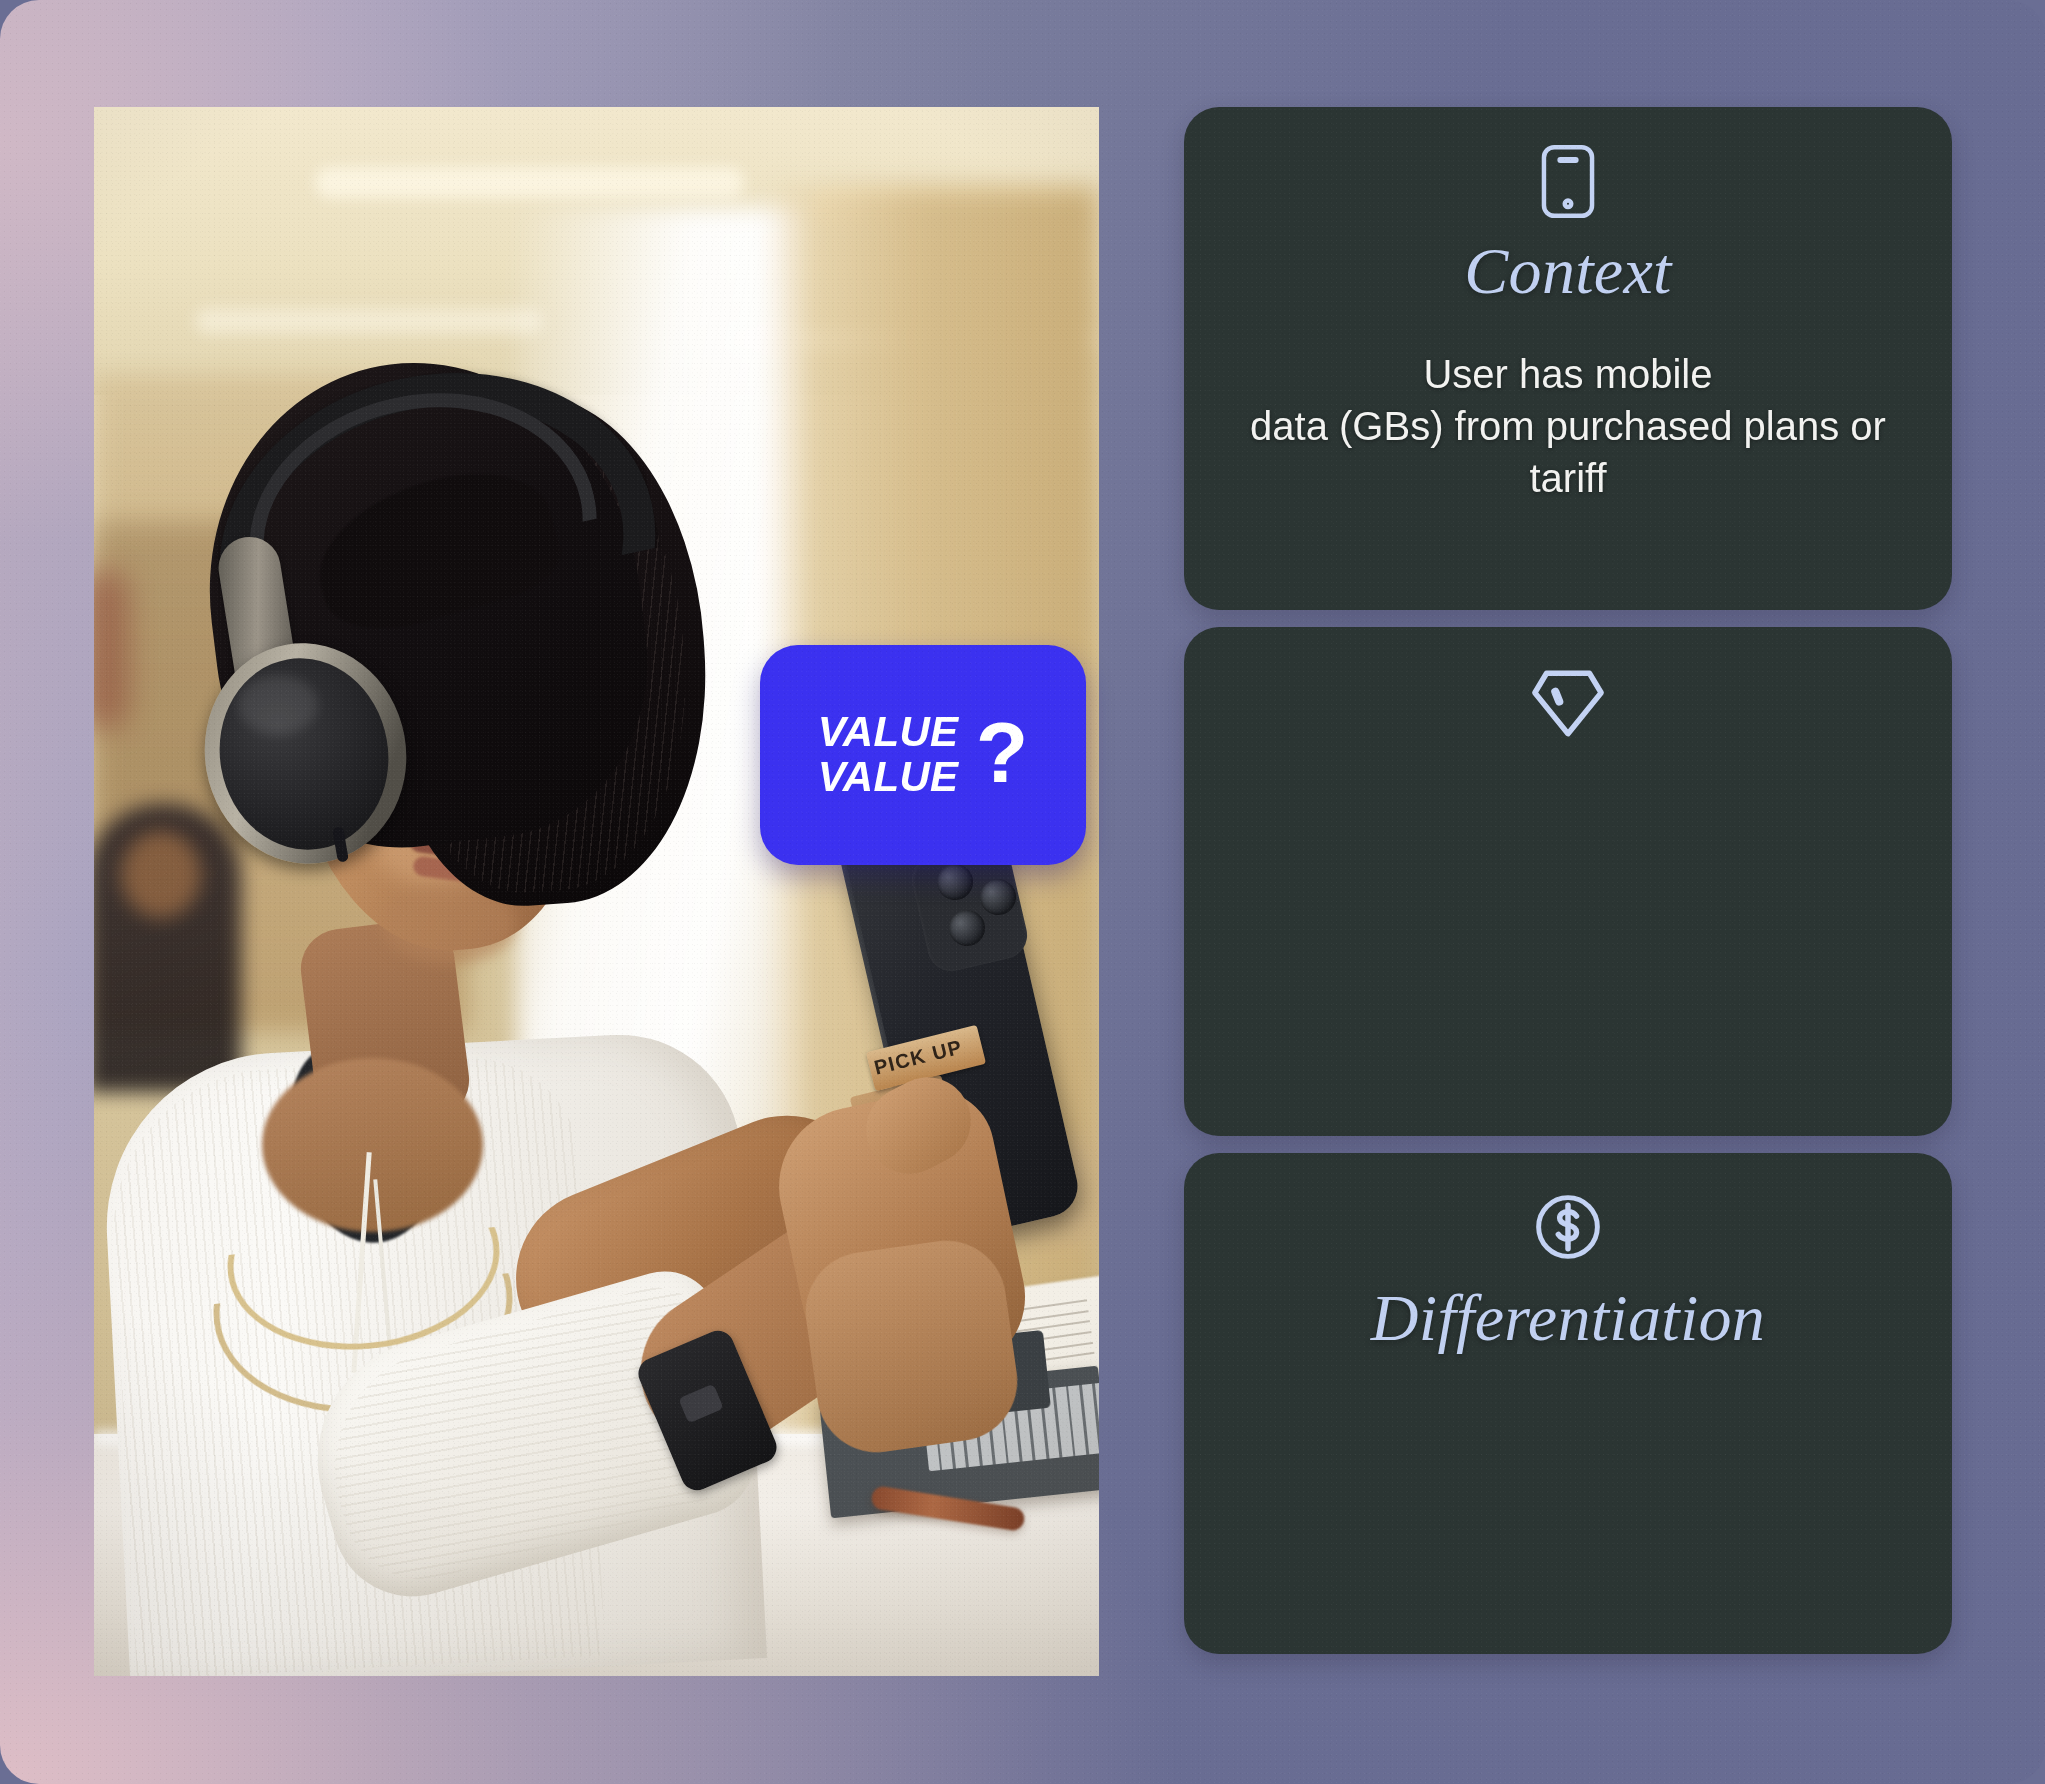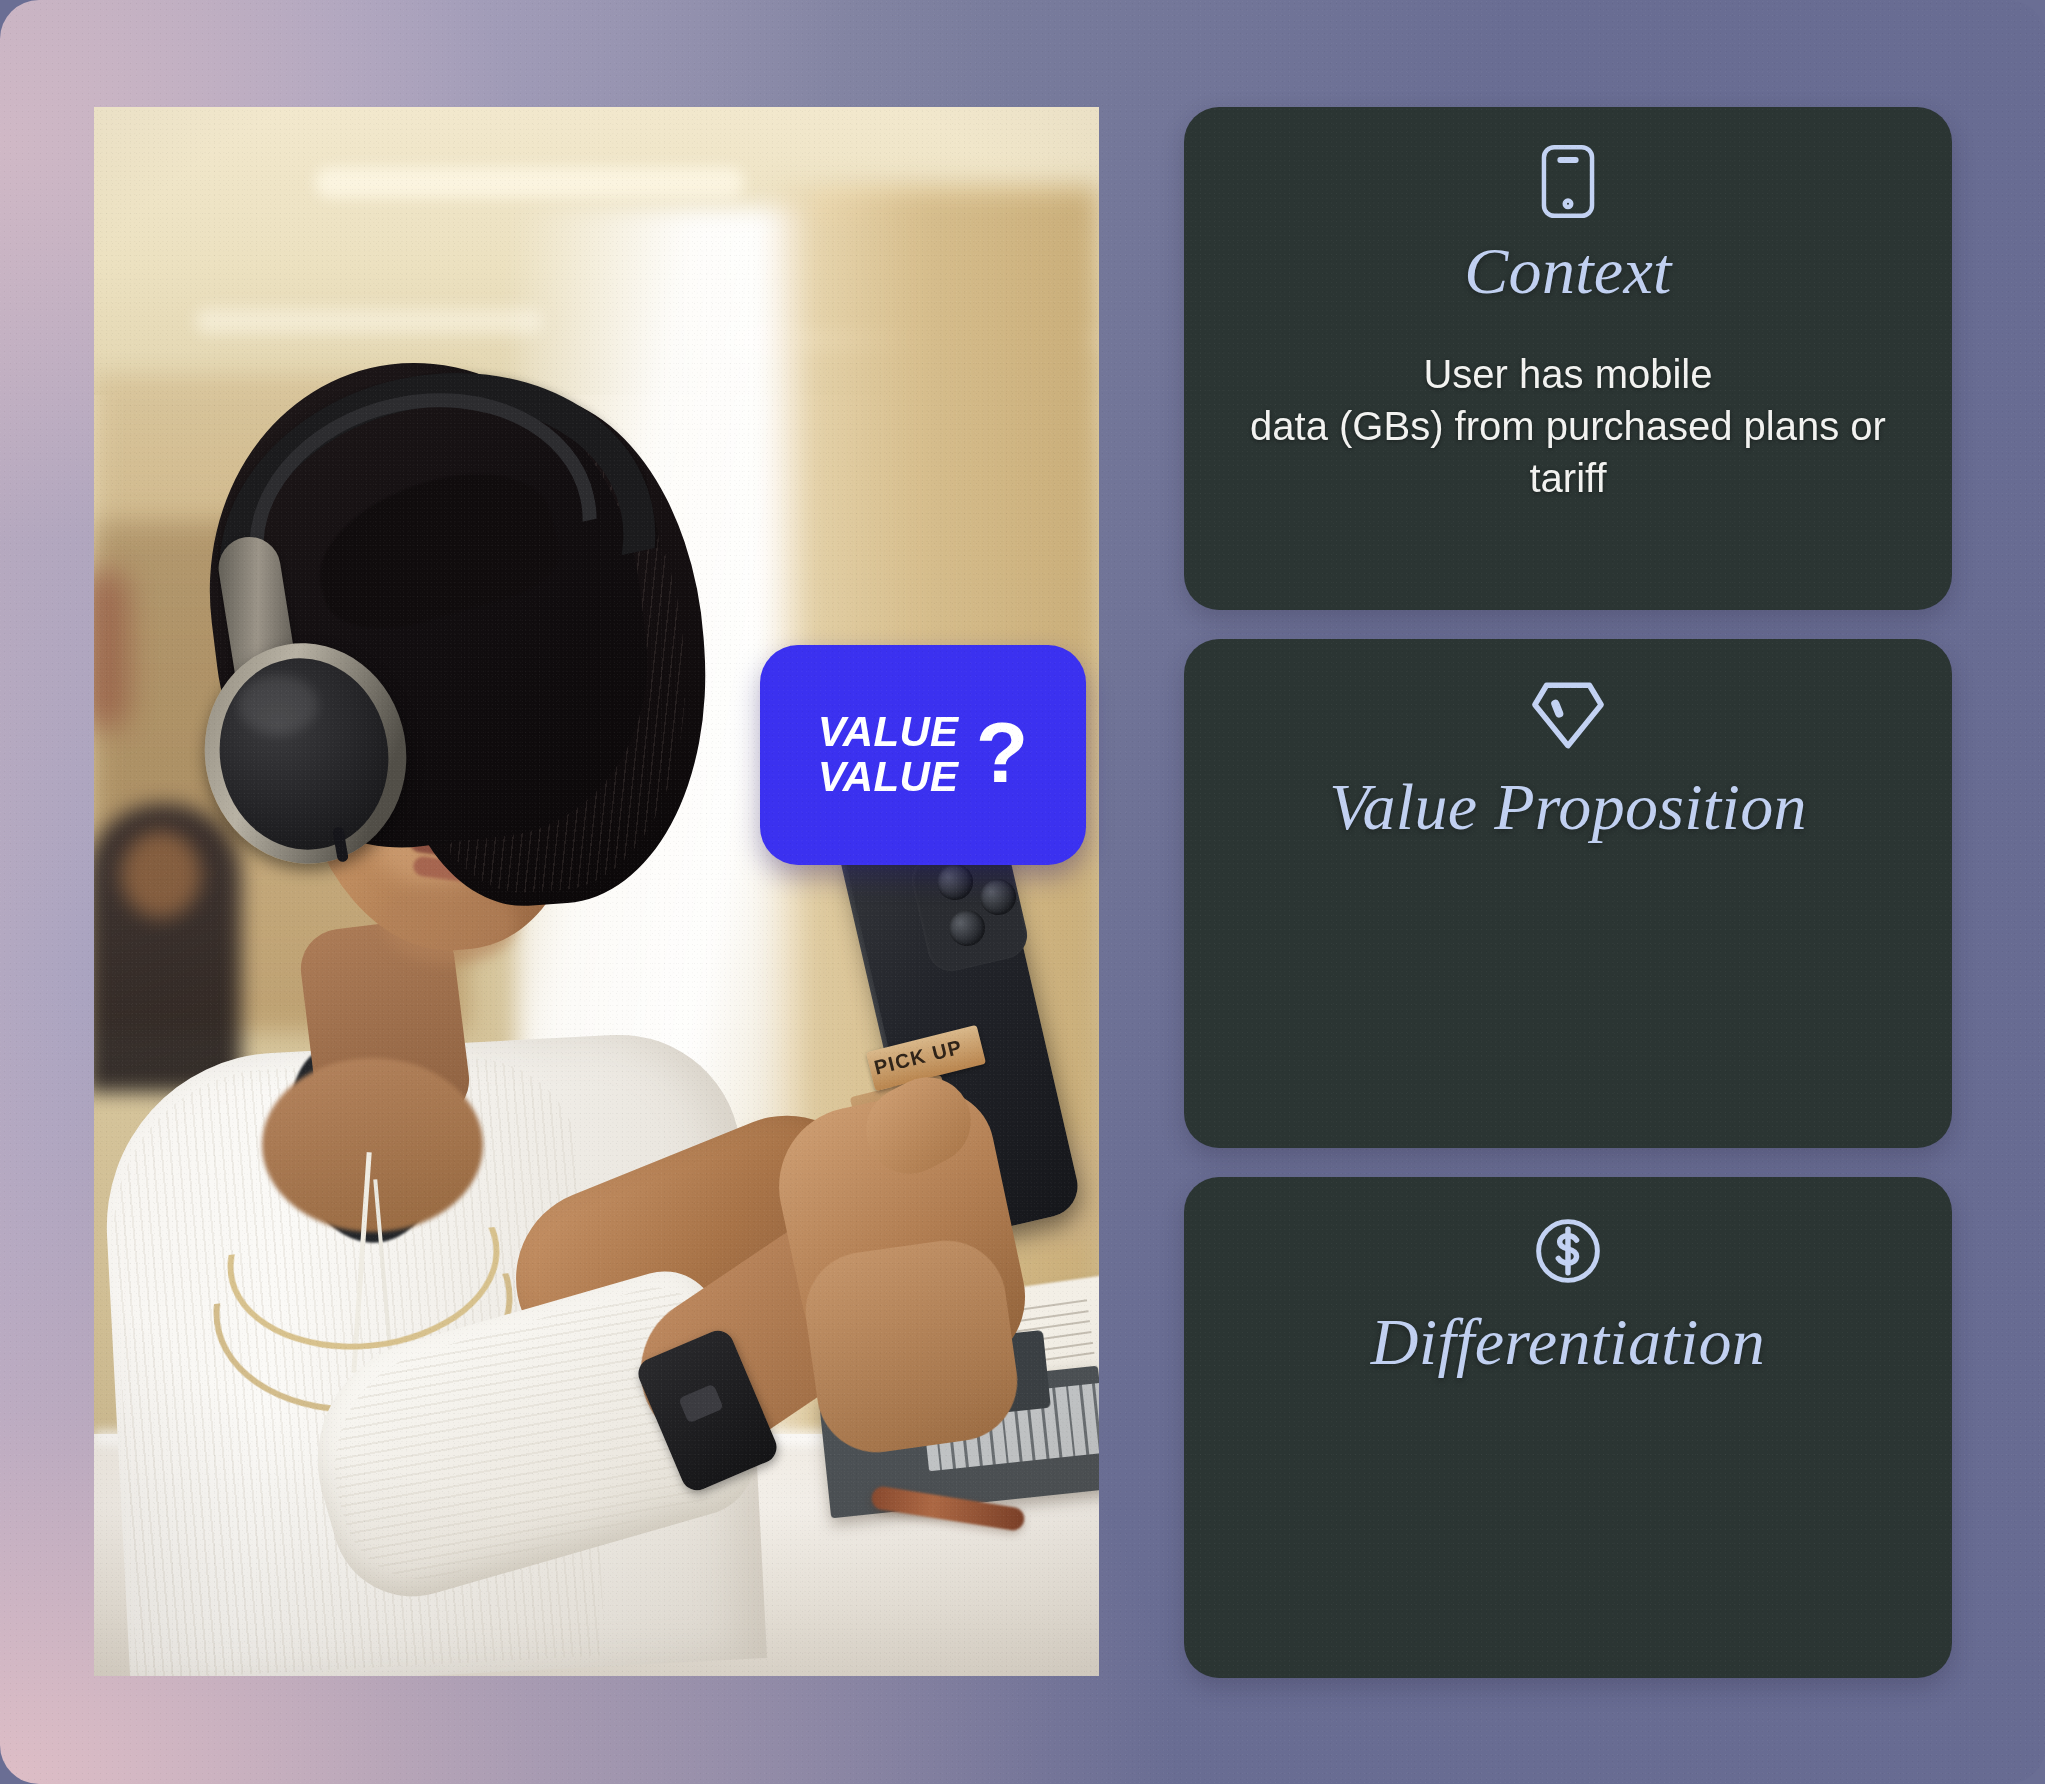--- a/index.html
+++ b/index.html
@@ -196,21 +196,21 @@
   #badgeWords span{
     color:#ffffff;font-weight:700;font-size:42px;letter-spacing:0.3px;
     font-family:"Liberation Sans",sans-serif;
   }
   #badgeQ{color:#fff;font-weight:700;font-size:86px;line-height:1;
     font-family:"Liberation Sans",sans-serif;margin-top:-6.7px;}
 
   
   #cards{
     position:absolute;left:1184px;top:107px;width:768px;height:1569px;
-    display:flex;flex-direction:column;gap:29px;
+    display:flex;flex-direction:column;gap:17px;
   }
   .card{
     background:#2b3533;border-radius:35px;
     display:flex;flex-direction:column;align-items:center;
     box-sizing:border-box;
     box-shadow:0 9.4px 23px rgba(30,28,50,.22);
   }
   #card-context{flex:0 0 503px;padding:35px 32px 0;}
   #card-value{flex:0 0 509px;padding:38px 32px 0;}
   #card-diff{flex:0 0 501px;padding:38px 32px 2px;}
@@ -356,21 +356,20 @@
       </div>
     </div>
 
     <div class="card" id="card-value">
       <div class="card-icon">
         <svg width="78" height="75" viewBox="0 0 40 38" fill="none" stroke="currentColor" stroke-width="2.8" stroke-linecap="round" stroke-linejoin="round">
           <path d="M9 4 H31 L37 14 L20 35 L3 14 Z"></path>
           <path d="M13.5 13.5 L15.5 18.5" stroke-width="4.2"></path>
         </svg>
       </div>
-      <div class="card-title">Value Proposition</div>
     </div>
 
     <div class="card" id="card-diff">
       <div class="card-icon">
         <svg width="72" height="72" viewBox="0 0 38 38" fill="none" stroke="currentColor" stroke-width="2.6" stroke-linecap="round" stroke-linejoin="round">
           <circle cx="19" cy="19" r="15.5"></circle>
           <path d="M23.5 13.2c-1.1-1.5-2.8-2.2-4.6-2.2-2.4 0-4.3 1.3-4.3 3.3 0 2.2 2 3 4.3 3.6 2.4.6 4.6 1.5 4.6 3.9 0 2.2-2.1 3.5-4.6 3.5-2 0-3.9-.8-5-2.4" stroke-width="2.9"></path>
           <line x1="19" y1="7.5" x2="19" y2="30.5" stroke-width="2.9"></line>
         </svg>
       </div>

